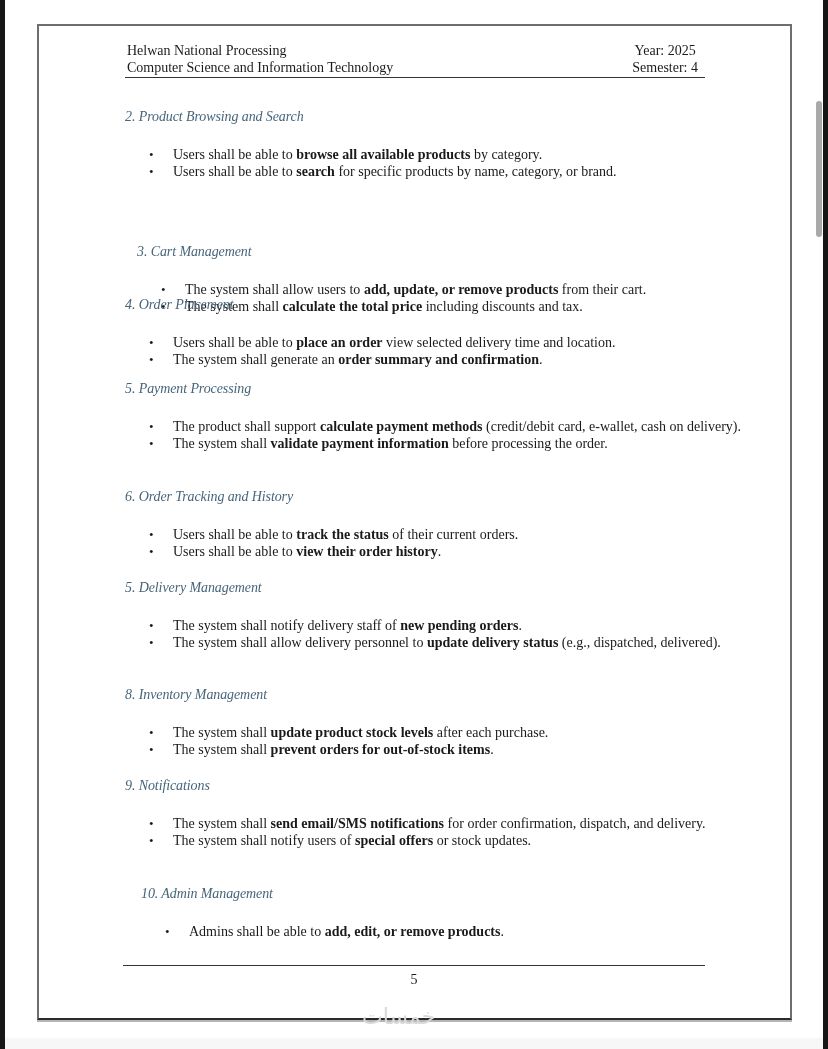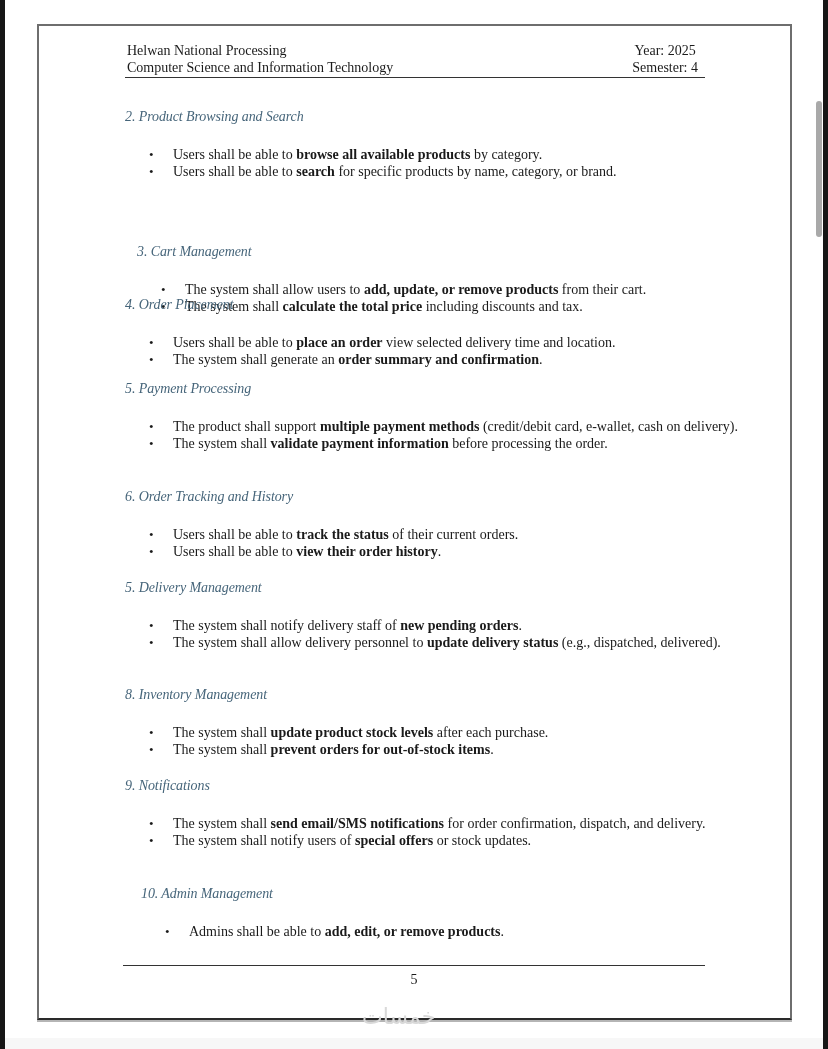--- a/index.html
+++ b/index.html
@@ -89,21 +89,21 @@
       <div style="position: absolute; left: 0px; top: 188px; width: 640px;">
         <div class="section-title">4. Order Placement</div>
         <ul class="items" style="margin-top: 20px;">
           <li><span class="bullet">•</span><span>Users shall be able to </span><b>place an order</b><span> view selected delivery time and location.</span></li>
           <li><span class="bullet">•</span><span>The system shall generate an </span><b>order summary and confirmation</b><span>.</span></li>
         </ul>
       </div>
       <div style="position: absolute; left: 0px; top: 272px; width: 640px;">
         <div class="section-title">5. Payment Processing</div>
         <ul class="items" style="margin-top: 20px;">
-          <li><span class="bullet">•</span><span>The product shall support </span><b>multiple payment methods</b><span> (credit/debit card, e-wallet, cash on delivery).</span></li>
+          <li><span class="bullet">•</span><span>The product shall support </span><b>calculate payment methods</b><span> (credit/debit card, e-wallet, cash on delivery).</span></li>
           <li><span class="bullet">•</span><span>The system shall </span><b>validate payment information</b><span> before processing the order.</span></li>
         </ul>
       </div>
       <div style="position: absolute; left: 0px; top: 380px; width: 640px;">
         <div class="section-title">6. Order Tracking and History</div>
         <ul class="items" style="margin-top: 20px;">
           <li><span class="bullet">•</span><span>Users shall be able to </span><b>track the status</b><span> of their current orders.</span></li>
           <li><span class="bullet">•</span><span>Users shall be able to </span><b>view their order history</b><span>.</span></li>
         </ul>
       </div>

